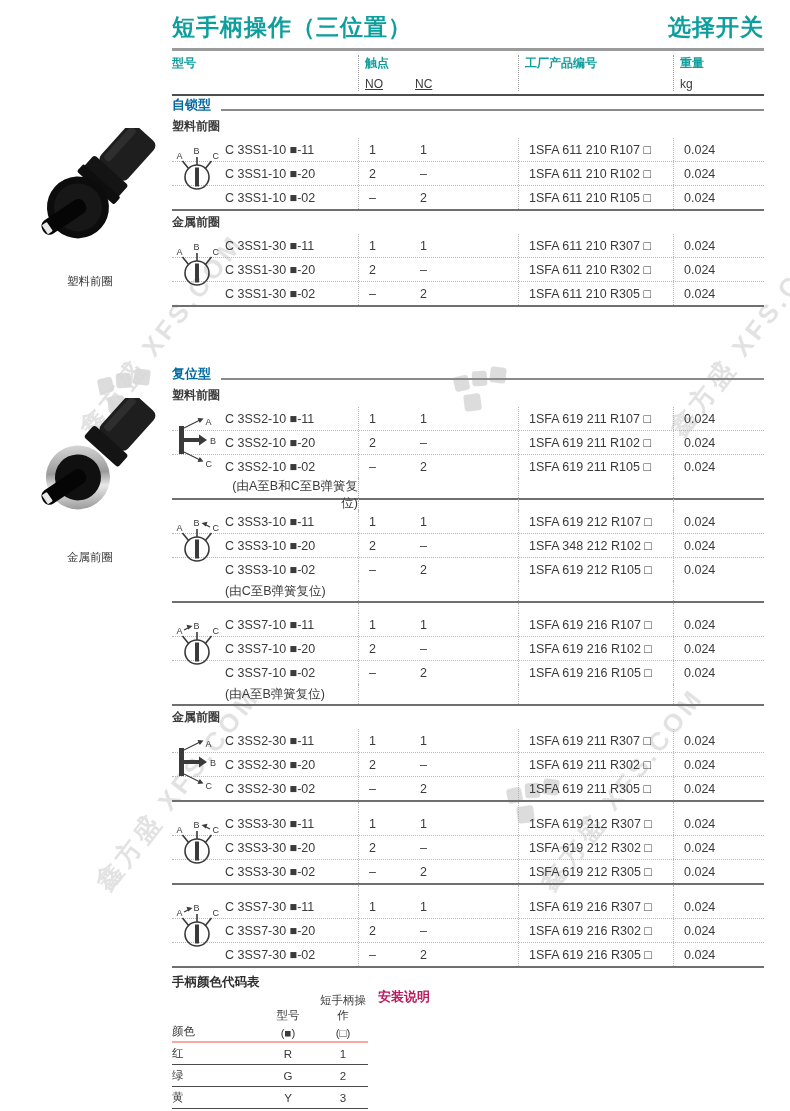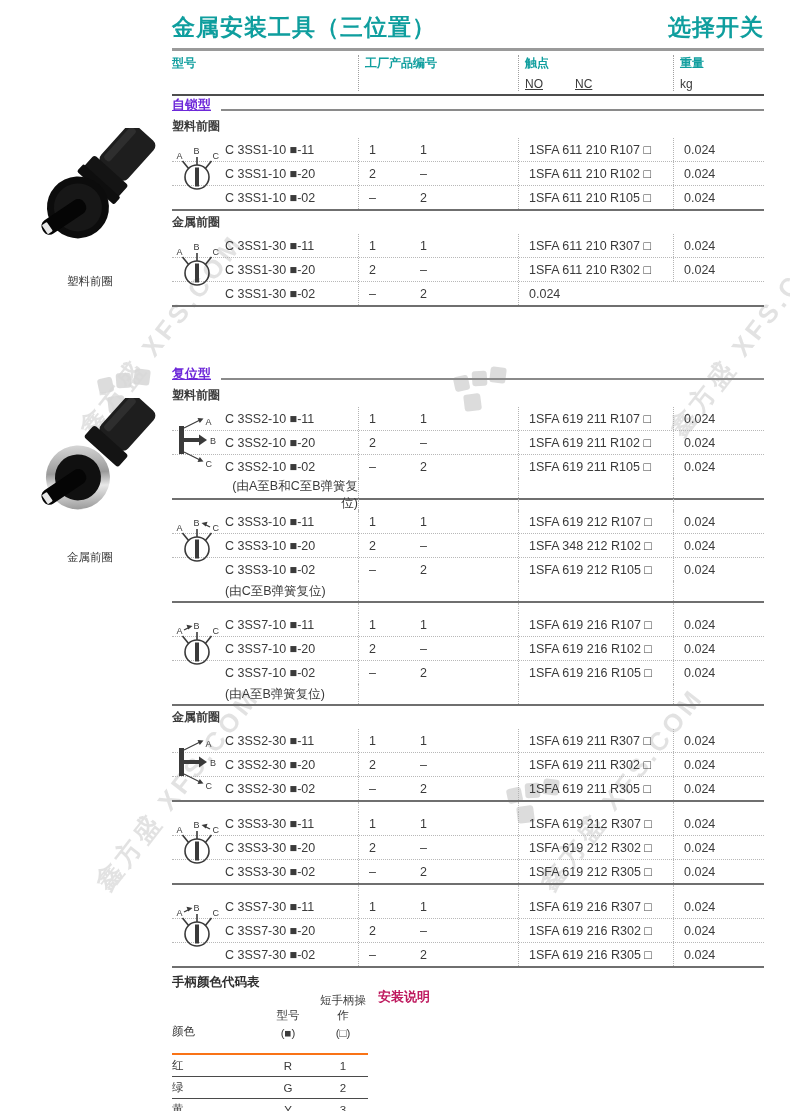--- a/index.html
+++ b/index.html
@@ -36,21 +36,21 @@
   .thead .hc.first{padding-left:0;}
   .thead .hc:not(.first){border-left:1px dotted #9f9f9f;}
   .h-teal{color:#0f9e9e;font-weight:bold;font-size:12px;}
   .h-sub{font-size:12px;color:#3a3a3a;margin-top:5px;}
   .no-nc{display:flex;margin-top:5px;font-size:12px;}
   .no-nc span{text-decoration:underline;}
   .no-nc .nc{margin-left:32px;}
   
   .section{margin-top:0;}
   .section-head{display:flex;align-items:flex-end;margin-bottom:1px;}
-  .section-label{font-size:13px;font-weight:bold;color:#6d28d9;white-space:nowrap;text-decoration:underline;}
+  .section-label{font-size:13px;font-weight:bold;color:#0369a1;white-space:nowrap;}
   .section-rule{flex:1;border-bottom:2px solid #8a8a8a;margin-left:10px;margin-bottom:3px;}
   .subsection-label{font-size:12px;font-weight:bold;color:#3a3a3a;padding:3px 0 3px;}
   
   .group{position:relative;}
   .group-icon{position:absolute;left:2px;top:6px;width:48px;}
   .row{
     display:grid;grid-template-columns:53px 133px 52px 108px 155px 91px;
     height:23px;align-items:center;font-size:12.5px;text-align:right;
   }
   .row.dotted{border-bottom:1px dotted #b8b8b8;}
@@ -66,21 +66,21 @@
   .ggap div:nth-child(3),.ggap div:nth-child(5),.ggap div:nth-child(6){border-left:1px dotted #c2c2c2;}
   .section-gap{height:58px;}
   
   .bottom{display:flex;margin-top:6px;}
   .color-table{width:196px;}
   .color-title{font-size:12.5px;font-weight:bold;color:#2f2f2f;margin-bottom:2px;}
   .ct-row{display:grid;grid-template-columns:86px 60px 50px;font-size:11.5px;align-items:end;}
   .ct-row .ct-c1{text-align:left;}
   .ct-row .ct-c2,.ct-row .ct-c3{text-align:center;}
   .ct-head1{padding-bottom:1px;}
-  .ct-head2{border-bottom:2px solid #f97316;padding-bottom:14px;}
+  .ct-head2{border-bottom:2px solid #fca5a5;padding-bottom:2px;}
   .ct-data{border-bottom:1.5px solid #4a4a4a;height:21px;align-items:center;display:grid;}
   .install{margin-left:10px;padding-top:14px;}
   .install-title{font-size:13px;font-weight:bold;color:#be185d;margin-bottom:7px;}
   .install-note{font-size:11px;color:#3a3a3a;line-height:1.45;white-space:nowrap;}
   svg text{font-family:"Liberation Sans","DejaVu Sans",sans-serif;}
 </style>
 </head>
 <body>
 
 <div class="wm wm-text" style="left:38px;top:318px;">鑫方盛 XFS.COM</div>
@@ -156,38 +156,38 @@
         <rect x="67" y="76" width="16" height="50" rx="7" fill="#050505"></rect>
         <rect x="69.5" y="118" width="11" height="6" rx="1" fill="#e8e8e8"></rect>
       </g>
     </g>
   </svg>
 </div>
 <div class="photo-caption" style="top:550px;">金属前圈</div>
 
 <div class="content">
   <div class="title-row">
-    <span class="title-left">金属安装工具（三位置）</span>
+    <span class="title-left">短手柄操作（三位置）</span>
     <span class="title-right">选择开关</span>
   </div>
   <div class="title-rule"></div>
 
   <div class="thead">
     <div class="hc first">
       <div class="h-teal">型号</div>
-    </div>
-    <div class="hc">
-      <div class="h-teal">工厂产品编号</div>
     </div>
     <div class="hc">
       <div class="h-teal">触点</div>
       <div class="no-nc">
         <span class="no">NO</span>
         <span class="nc">NC</span>
       </div>
+    </div>
+    <div class="hc">
+      <div class="h-teal">工厂产品编号</div>
     </div>
     <div class="hc">
       <div class="h-teal">重量</div>
       <div class="h-sub">kg</div>
     </div>
   </div>
 
   <div id="sections">
       <div class="section">
         <div class="section-head">
@@ -262,20 +262,21 @@
             <div class="cell c-no">2</div>
             <div class="cell c-nc">–</div>
             <div class="cell c-part">1SFA 611 210 R302 □</div>
             <div class="cell c-wt">0.024</div>
           </div>
           <div class="row">
             <div class="cell"></div>
             <div class="cell c-model">C 3SS1-30 ■-02</div>
             <div class="cell c-no">–</div>
             <div class="cell c-nc">2</div>
+            <div class="cell c-part">1SFA 611 210 R305 □</div>
             <div class="cell c-wt">0.024</div>
           </div>
         </div>
         <div class="grule"></div>
       </div>
       <div class="section-gap"></div>
       <div class="section">
         <div class="section-head">
           <span class="section-label">复位型</span>
           <div class="section-rule"></div>

